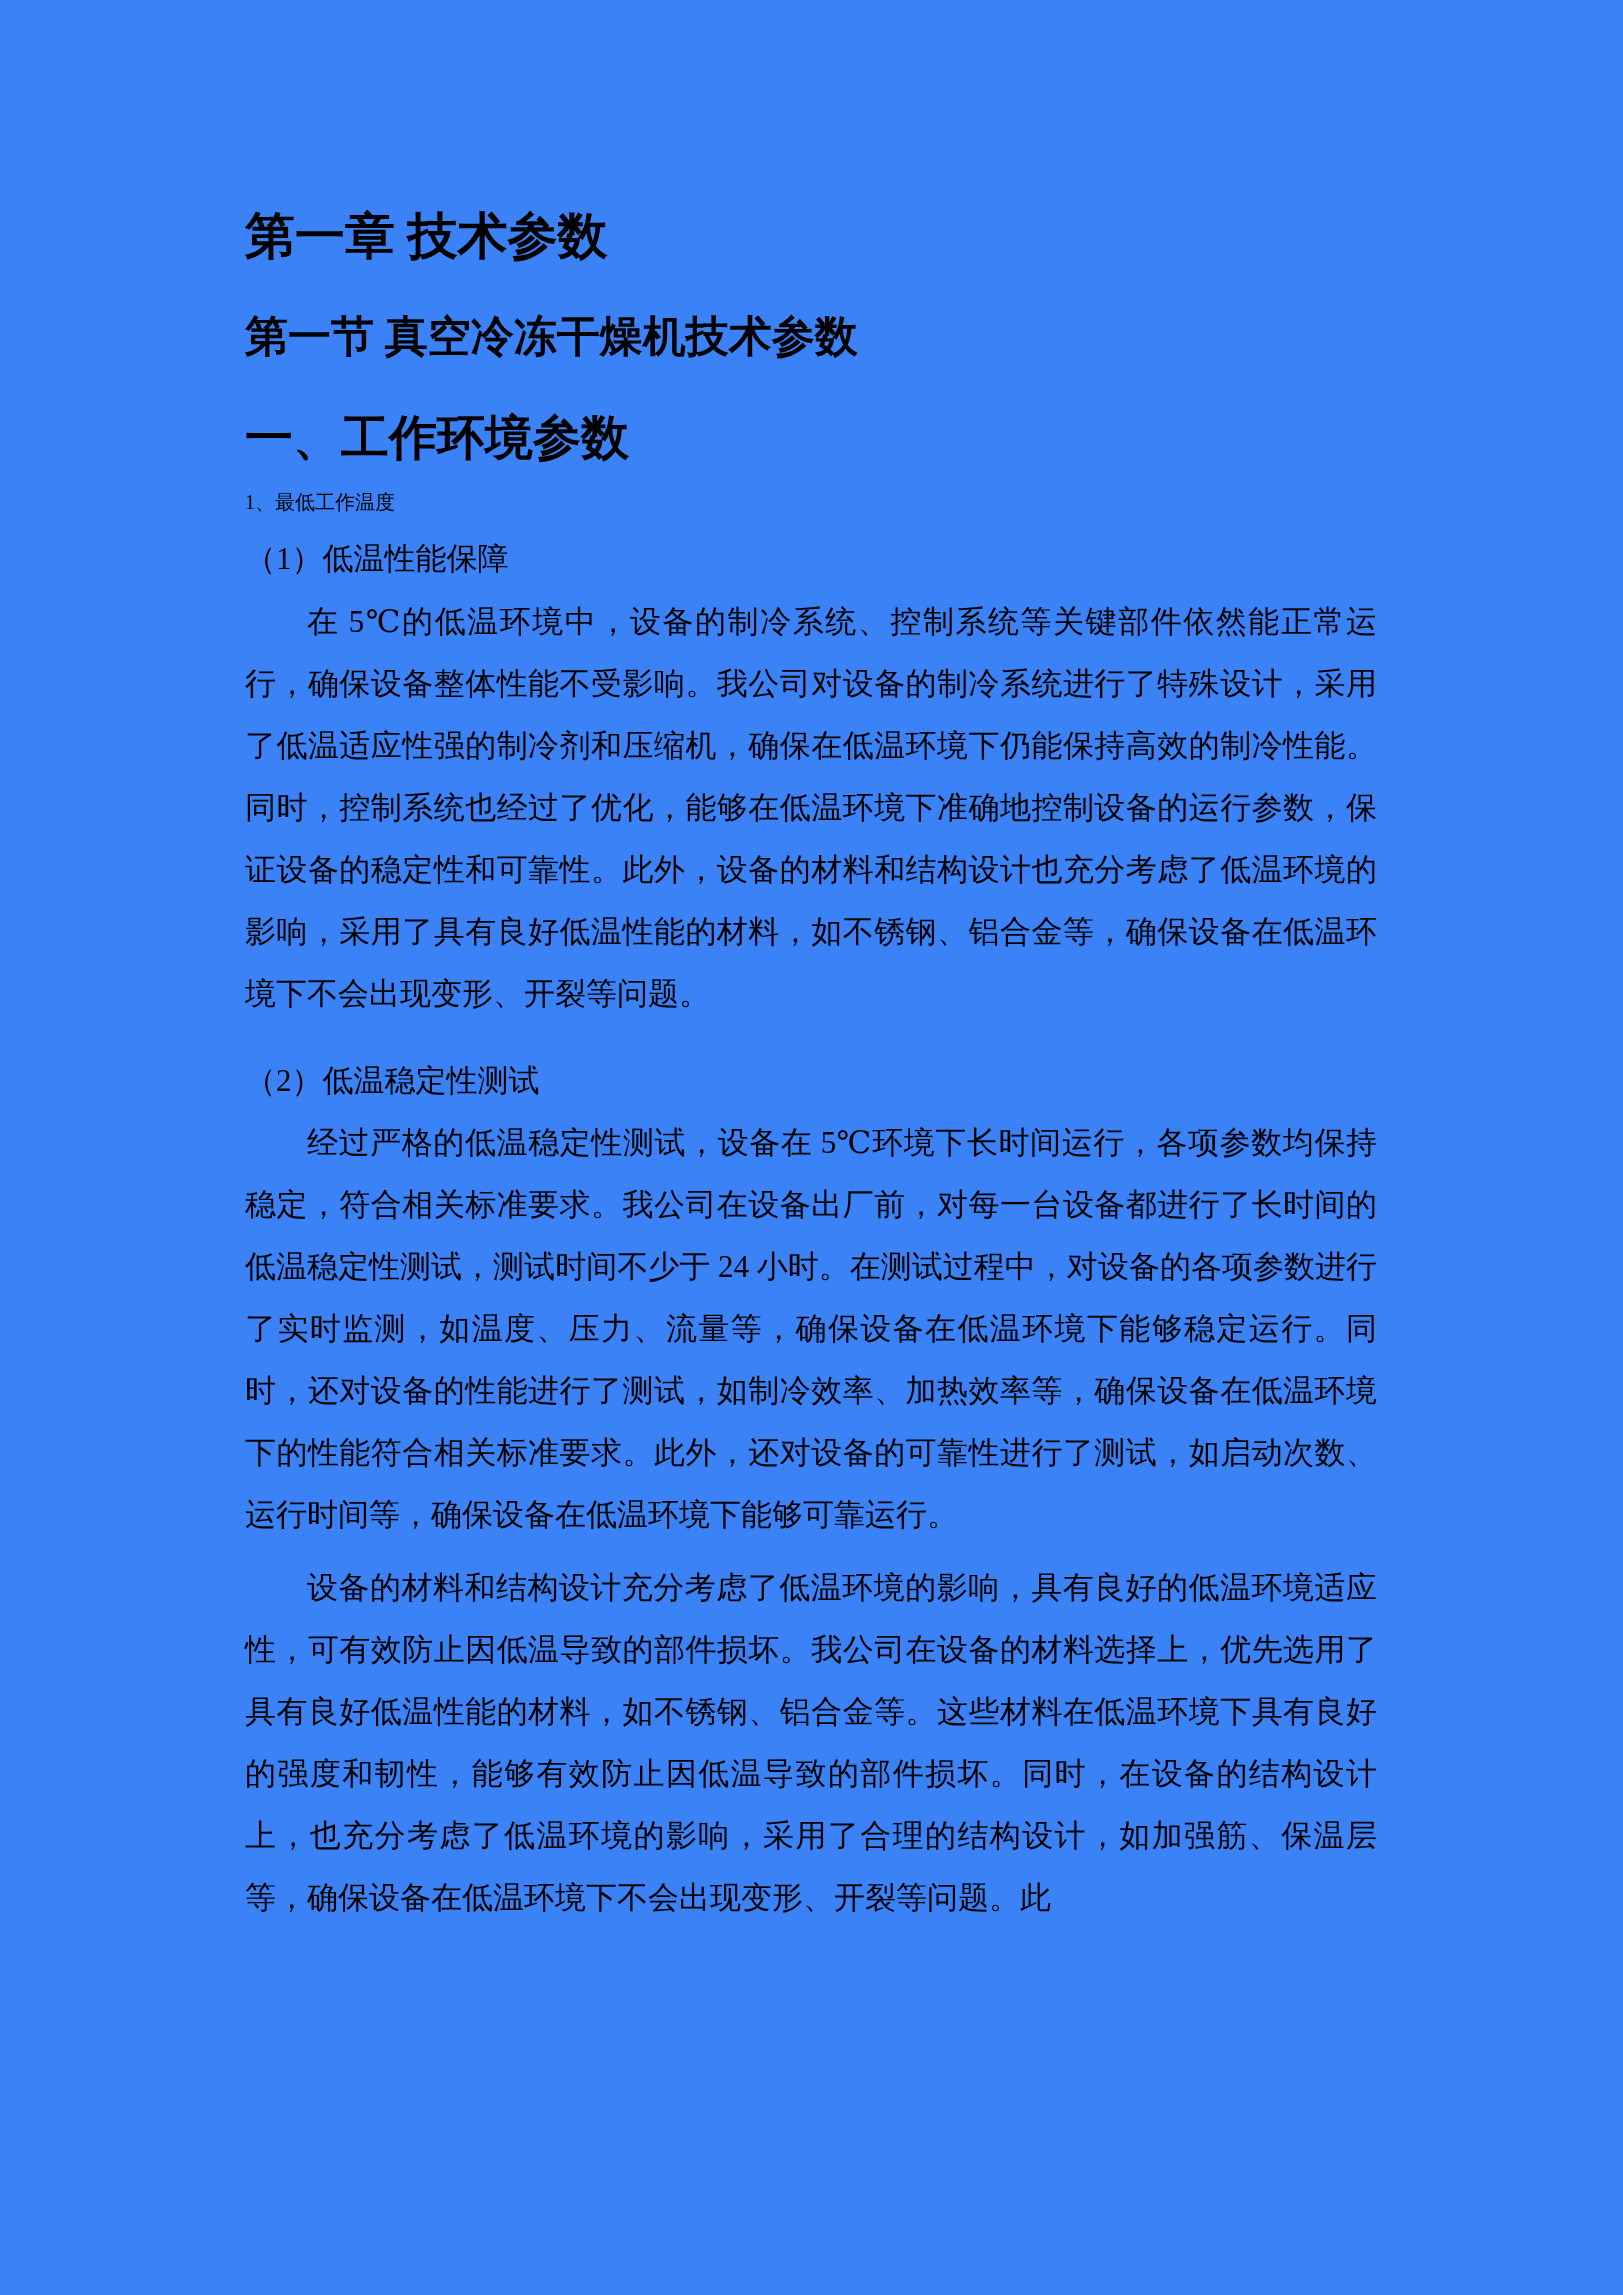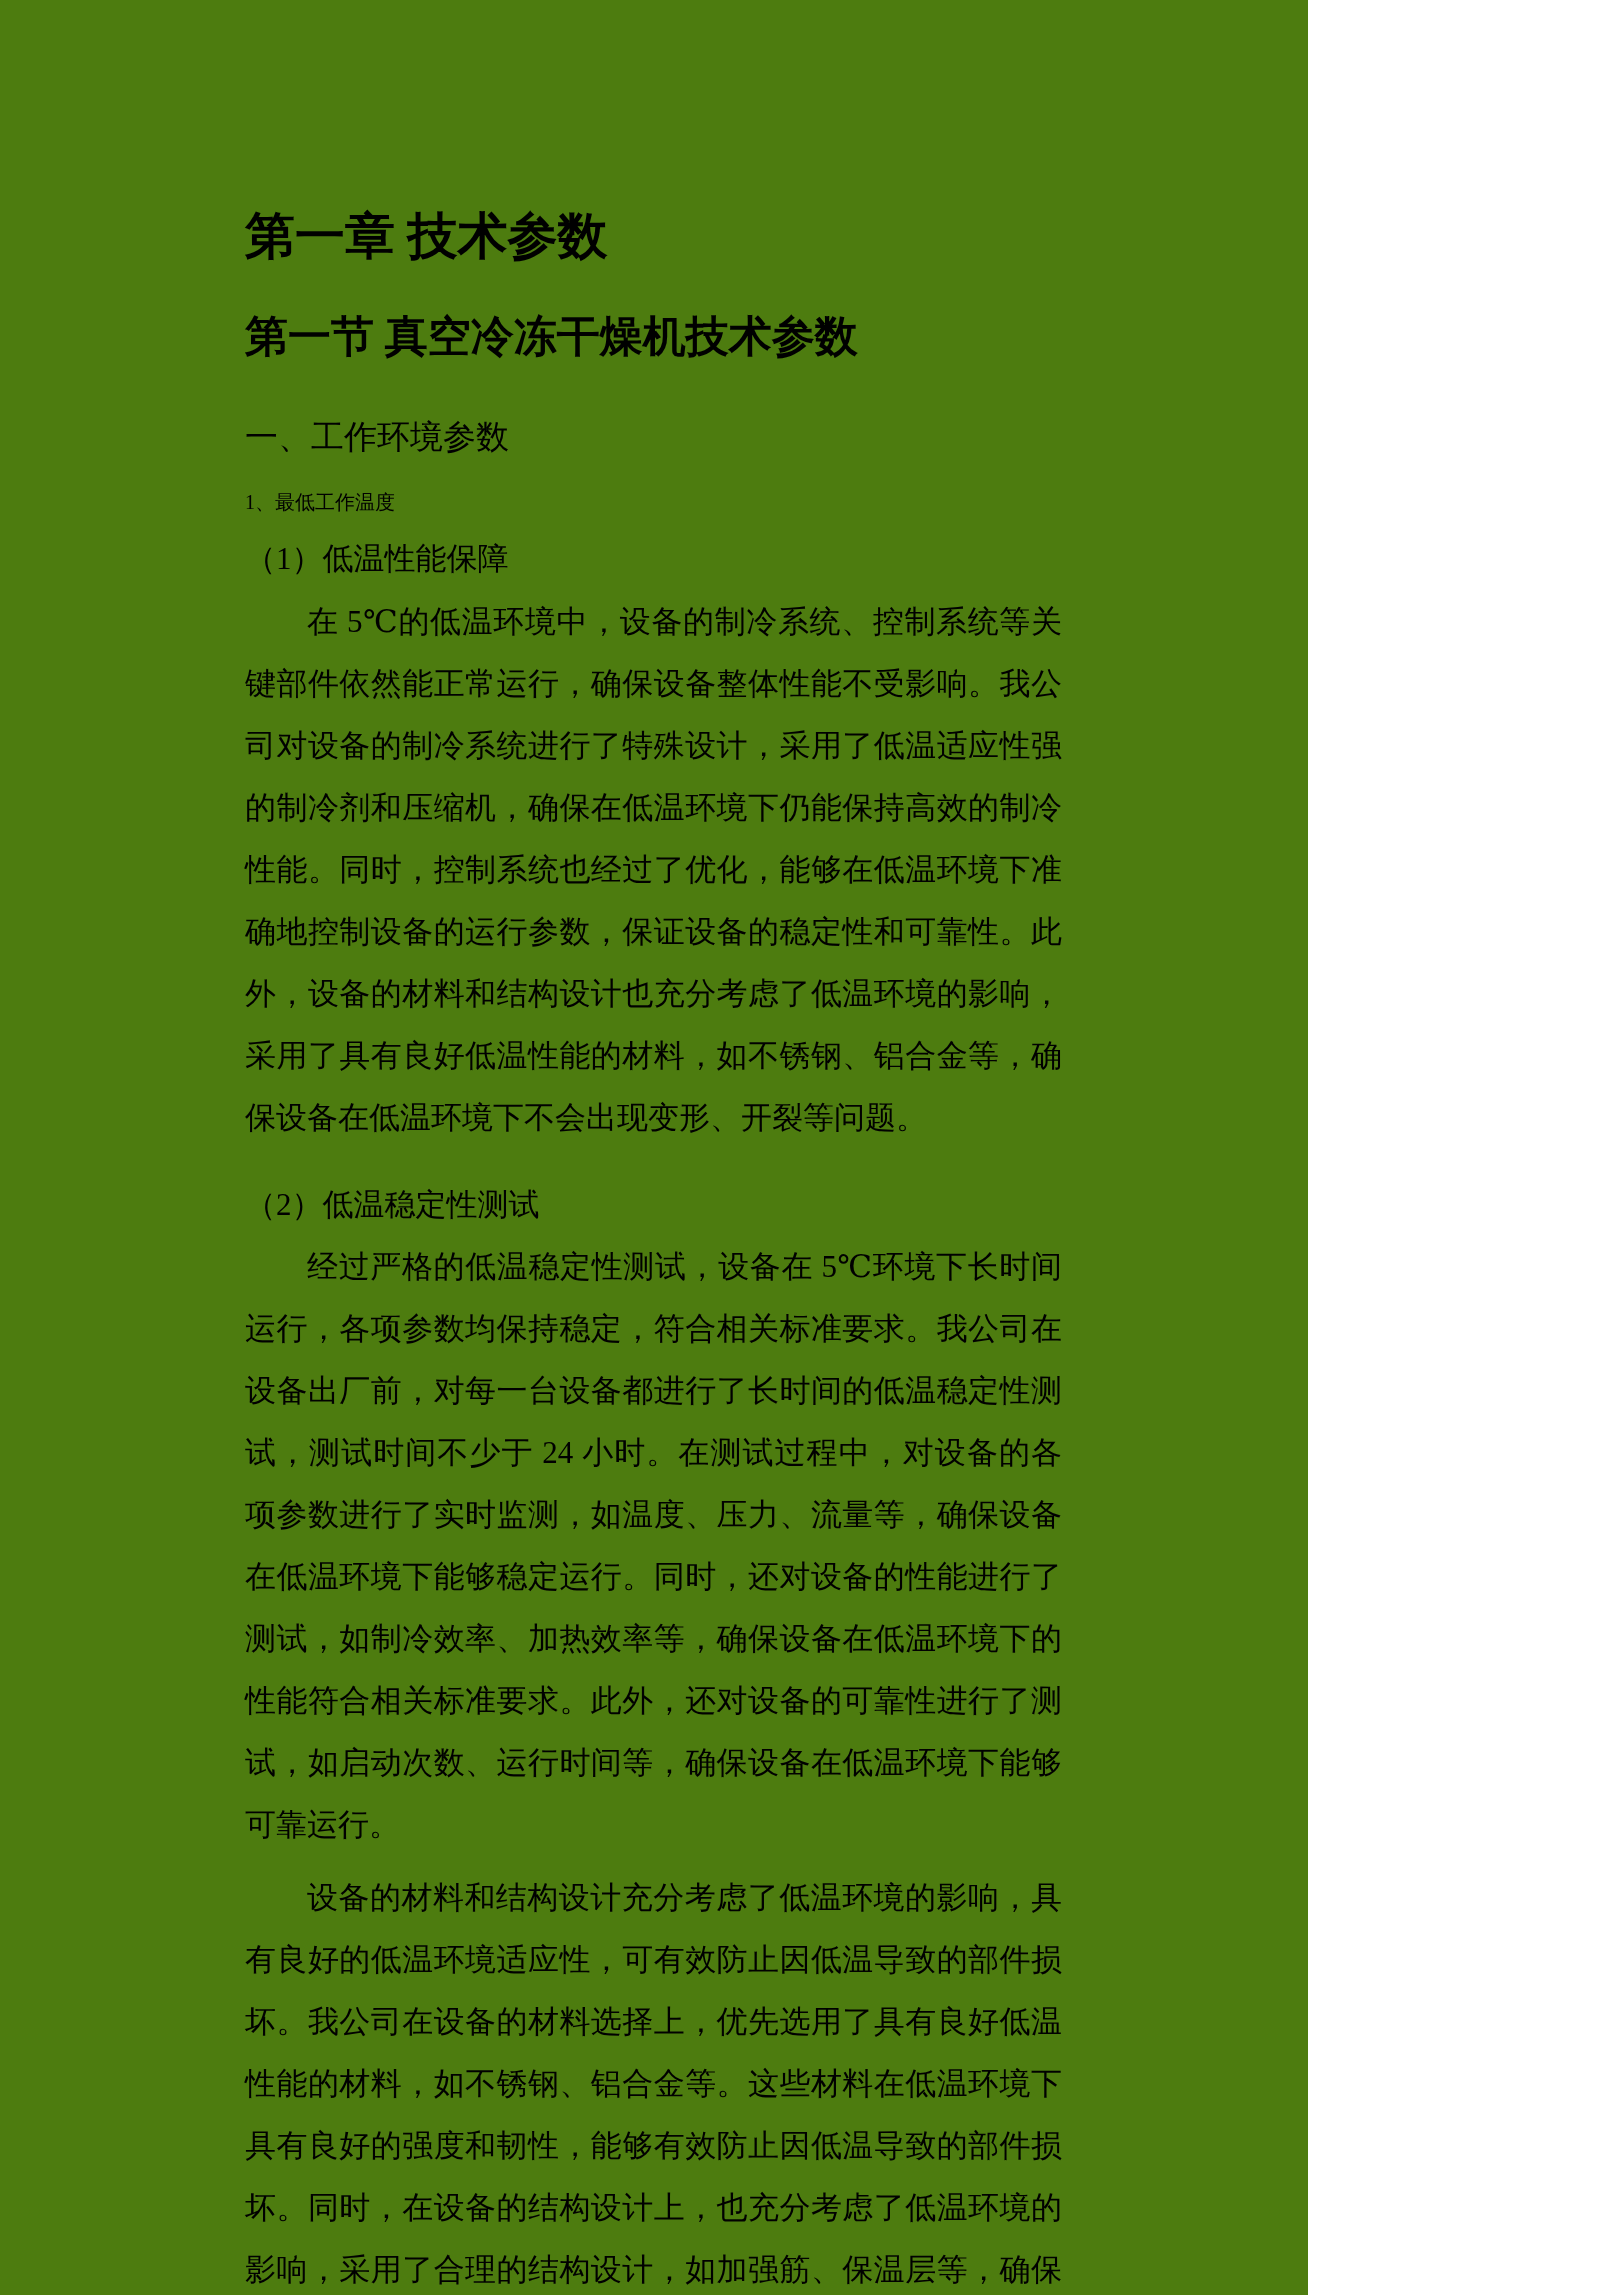--- a/index.html
+++ b/index.html
@@ -2,23 +2,23 @@
 <html style="font-size:10.5px"><head>
 <meta charset="utf-8">
 <style>
   html, body {
     margin: 0;
     padding: 0;
     background: #ffffff;
   }
   .page {
     position: relative;
-    width: 1308px;
+    width: 1623px;
     height: 2295px;
-    background: #4d7c0f;
+    background: #3b82f6;
     box-sizing: border-box;
     padding: 0 246px 0 245px;
     overflow: hidden;
     font-family: "Liberation Serif", "DejaVu Serif", serif;
     color: #000000;
   }
   .chapter-title {
     margin: 204px 0 0 0;
     font-size: 50px;
     line-height: 65px;
@@ -26,23 +26,23 @@
     font-family: "Liberation Serif", "DejaVu Serif", serif;
   }
   .section-title {
     margin: 39px 0 0 0;
     font-size: 43px;
     line-height: 58px;
     font-weight: bold;
   }
   .heading-l1 {
     margin: 46px 0 0 0;
-    font-size: 33px;
+    font-size: 48px;
     line-height: 51px;
-    font-weight: normal;
+    font-weight: bold;
   }
   .heading-l2 {
     margin: 17px 0 0 0;
     font-size: 35px;
     line-height: 47px;
     font-weight: normal;
   }
   .heading-l3 {
     margin: 18.3px 0 0 0;
     font-size: 20px;

